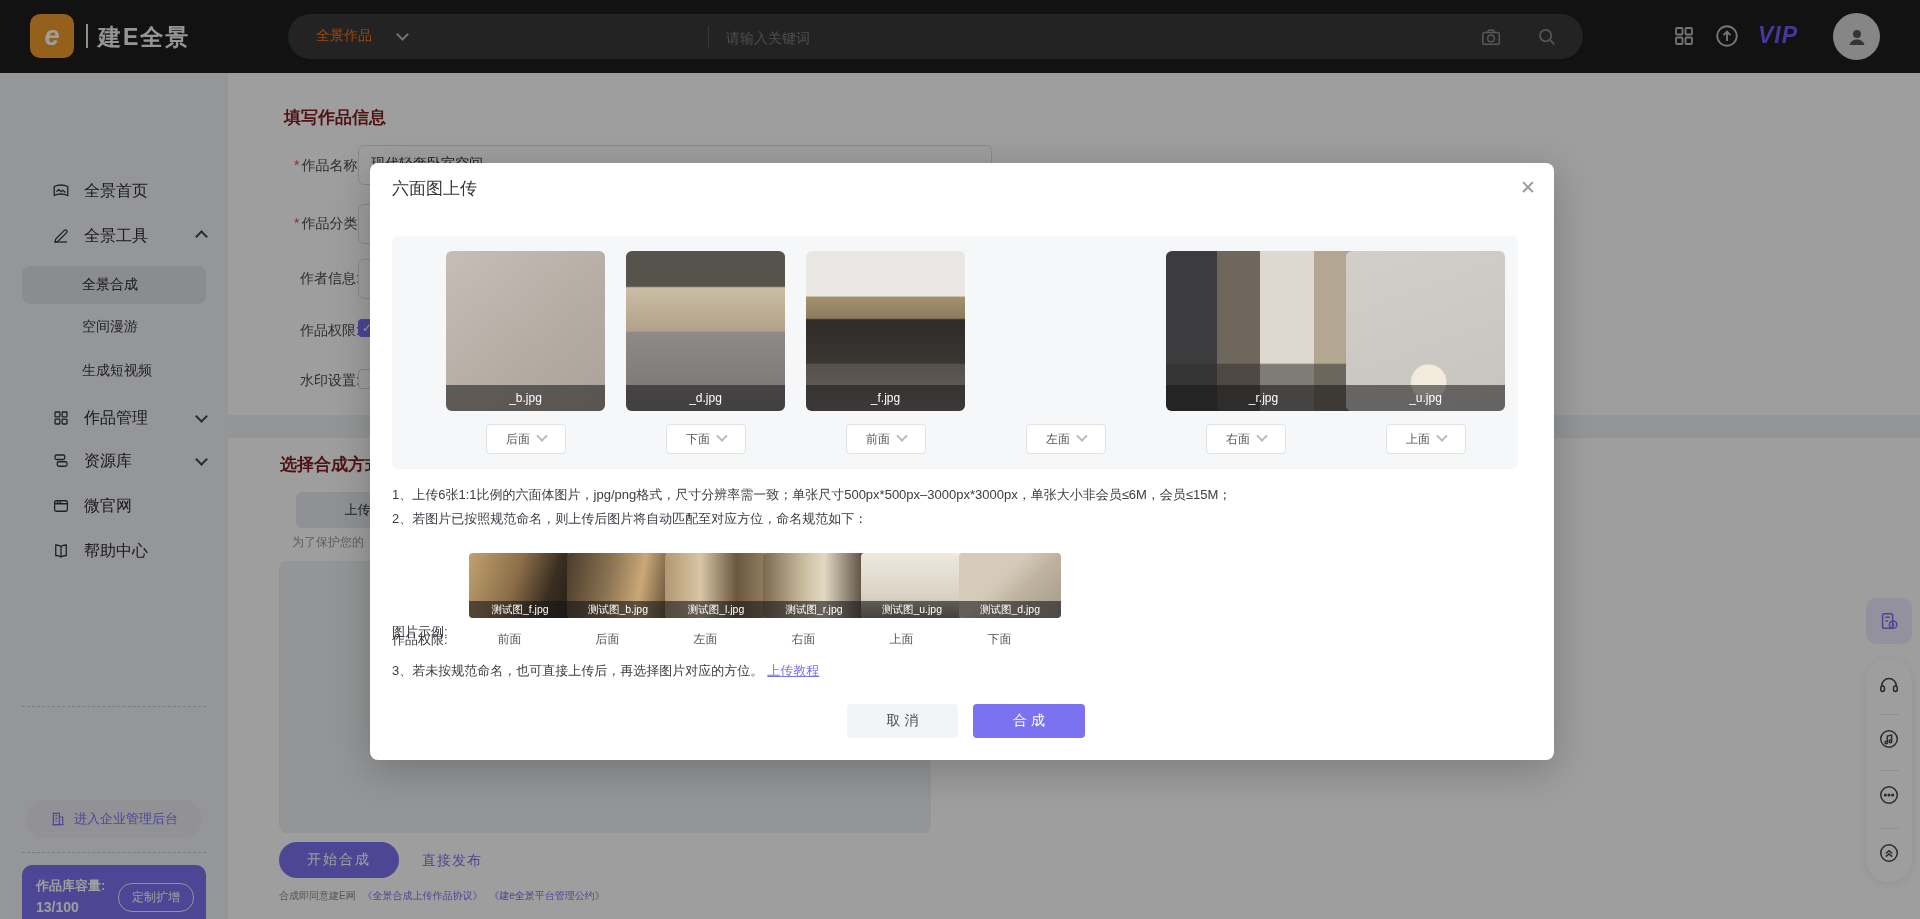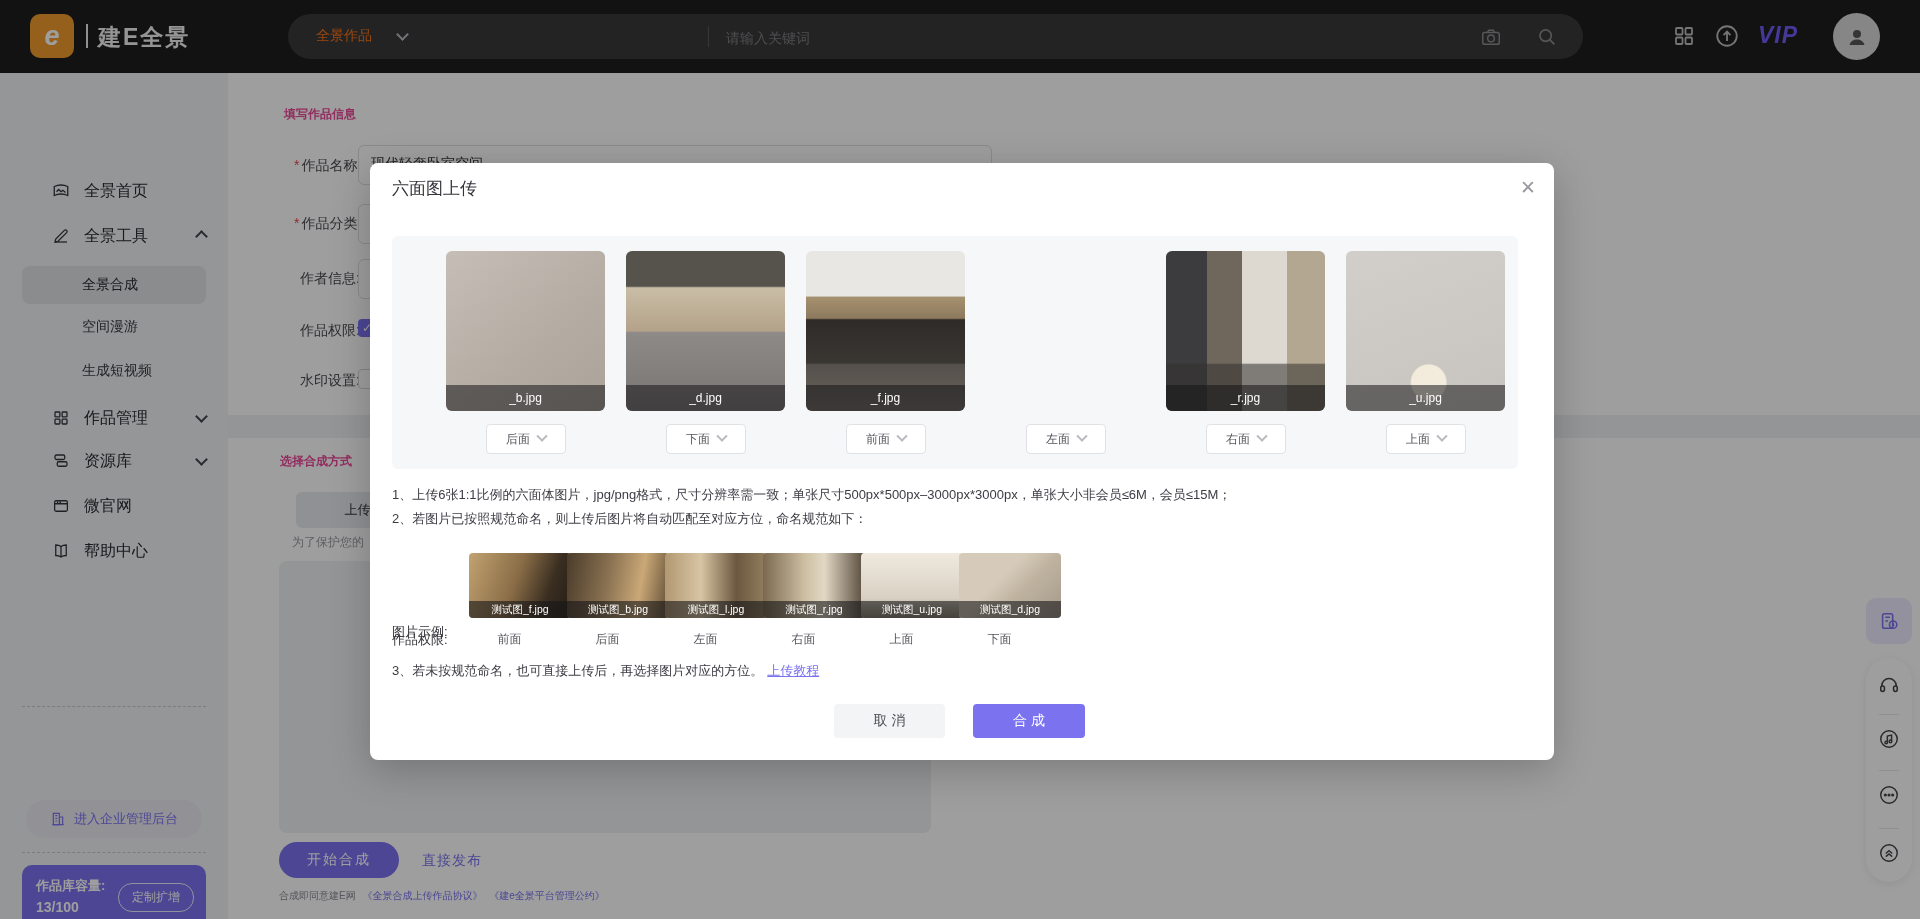--- a/index.html
+++ b/index.html
@@ -37,21 +37,21 @@
   .ent-btn{position:absolute;left:26px;top:727px;width:176px;height:38px;border-radius:19px;background:#ececf3;
            display:flex;align-items:center;justify-content:center;color:#7b72f0;font-size:13px;}
   .dash{position:absolute;left:22px;width:184px;border-top:1px dashed #c7c8cd;}
   .cap-card{position:absolute;left:22px;top:792px;width:184px;height:65px;border-radius:10px;background:#7b72f0;color:#fff;}
   .cap-l1{position:absolute;left:14px;top:12px;font-size:13px;font-weight:bold;}
   .cap-l2{position:absolute;left:14px;top:34px;font-size:14px;font-weight:bold;}
   .cap-btn{position:absolute;left:96px;top:18px;width:74px;height:27px;border:1px solid rgba(255,255,255,.85);
            border-radius:14px;display:flex;align-items:center;justify-content:center;font-size:12px;}
   
   .main{position:absolute;left:228px;top:73px;width:1692px;height:846px;background:#fff;z-index:1;}
-  .sec-title{font-size:12px;font-weight:bold;color:#ec4899;}
+  .sec-title{font-size:17px;font-weight:bold;color:#7f1d1d;}
   .flabel{font-size:14px;color:#4a4a52;}
   .req{color:#e34d4d;margin-right:2px;}
   .fbox{background:#fff;border:1px solid #dcdfe3;border-radius:6px;}
   .fvalue{font-size:14px;color:#333;}
   .cbx{width:18px;height:18px;border-radius:4px;}
   .cbx.on{background:#7b72f0;color:#fff;display:flex;align-items:center;justify-content:center;font-size:12px;}
   .cbx.off{background:#fff;border:1px solid #d3d5da;}
   .band{position:absolute;left:0;top:342px;width:1692px;height:23px;background:#eef0f3;}
   .mode-tab{position:absolute;left:68px;top:419px;width:180px;height:36px;background:#e9ebef;border-radius:6px;
             display:flex;align-items:center;justify-content:center;font-size:13px;color:#33343a;}
@@ -84,39 +84,39 @@
         display:flex;align-items:center;justify-content:center;font-size:12px;color:#55565c;}
   .tsel .chev{width:6px;height:6px;margin-left:8px;border-color:#b9bbc0;transform:rotate(45deg) translate(-2px,-2px);}
   .u1{left:54px;}.u2{left:234px;}.u3{left:414px;}.u4{left:594px;}.u5{left:774px;}.u6{left:954px;}
   .s1{left:94px;}.s2{left:274px;}.s3{left:454px;}.s4{left:634px;}.s5{left:814px;}.s6{left:994px;}
   .thumb-b{background:linear-gradient(140deg,#c6beb6 0%,#b4aba3 60%,#aba29a 100%);}
   .thumb-d{background:linear-gradient(180deg,#56534d 0%,#56534d 22%,#cabda6 23%,#b3a289 50%,#8e8a88 51%,#787472 100%);}
   .thumb-f{background:linear-gradient(180deg,#e9e7e3 0%,#e9e7e3 28%,#a5906f 29%,#8d7a5e 42%,#2e2b29 43%,#3a3632 70%,#55504b 71%,#6a645e 100%);}
   .thumb-l{background:linear-gradient(180deg,rgba(0,0,0,0) 0 72%,rgba(40,38,36,.75) 73% 100%),
            linear-gradient(90deg,#dbd7d1 0 18%,#cfc9c2 18% 34%,#a8875f 34% 58%,#bcb6ae 58% 78%,#9d9democratic 0, #a39c93 78% 100%);}
   .thumb-r{background:linear-gradient(180deg,rgba(0,0,0,0) 0 70%,rgba(50,48,46,.55) 71% 100%),
-           linear-gradient(90deg,#3c3c3e 0 26%,#6f675c 26% 48%,#ddd9d1 48% 76%,#b4a791 76% 100%);}
+           linear-gradient(90deg,#3c3c3e 0 26%,#6f675c 26% 48%,#ddd9d1 48% 76%,#b4a791 76% 100%);padding-left:36px;}
   .thumb-u{background:radial-gradient(circle at 52% 82%,#f3ecdd 0 11%,rgba(0,0,0,0) 12%),
            linear-gradient(160deg,#d2cec9 0%,#c7c3be 100%);}
   .m-ins{left:22px;font-size:13px;color:#3c3c44;}
   .m-lab{left:22px;font-size:13px;color:#33333a;}
   .ethumb{position:absolute;top:390px;width:102px;height:65px;border-radius:4px;overflow:hidden;}
   .ethumb .ename{position:absolute;left:0;bottom:0;width:100%;height:17px;background:rgba(22,22,24,.6);
                  color:#fff;font-size:10.5px;display:flex;align-items:center;justify-content:center;white-space:nowrap;}
   .eface{position:absolute;top:468px;width:81px;text-align:center;font-size:12px;color:#55565c;}
   .e1{left:99px;}.e2{left:197px;}.e3{left:295px;}.e4{left:393px;}.e5{left:491px;}.e6{left:589px;}
   .ex-f{background:linear-gradient(110deg,#c2a271 0%,#8a6d47 45%,#3a2e21 75%,#241d15 100%);}
   .ex-b{background:linear-gradient(100deg,#4a3b2a 0%,#8a7252 40%,#caa877 70%,#5c4a33 100%);}
   .ex-l{background:linear-gradient(90deg,#b29872 0%,#d7c5a4 35%,#6b5840 70%,#93805f 100%);}
   .ex-r{background:linear-gradient(90deg,#7a6950 0%,#cbbda0 40%,#e2d8c4 60%,#54483a 100%);}
   .ex-u{background:linear-gradient(180deg,#efe9df 0%,#d8d0c2 70%,#8c8272 100%);}
   .ex-d{background:linear-gradient(135deg,#d6cbBA 0,#d6cbba 40%,#bfb3a0 60%,#a4988a 100%);}
   .m-note{left:22px;top:499px;font-size:13px;color:#3c3c44;}
   .m-note a{color:#7b72f0;text-decoration:underline;margin-left:4px;}
-  .m-cancel{left:464px;top:541px;width:111px;height:34px;background:#f3f4f6;border-radius:4px;
+  .m-cancel{left:477px;top:541px;width:111px;height:34px;background:#f3f4f6;border-radius:4px;
             display:flex;align-items:center;justify-content:center;font-size:14px;color:#4b4c52;}
   .m-ok{left:603px;top:541px;width:112px;height:34px;background:#7b72f0;border-radius:4px;
         display:flex;align-items:center;justify-content:center;font-size:14px;color:#fff;}
   svg{display:block;}
 </style>
 </head>
 <body>
 
 <div class="screen">
 

